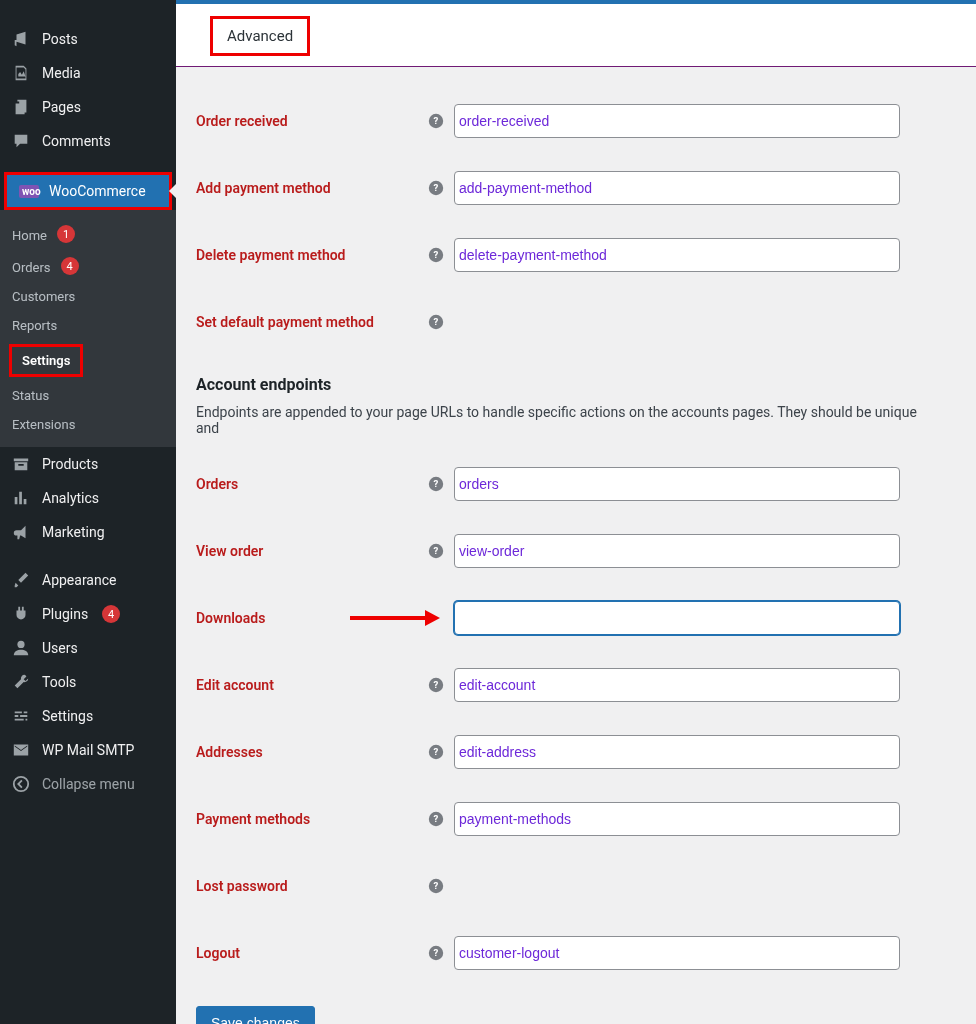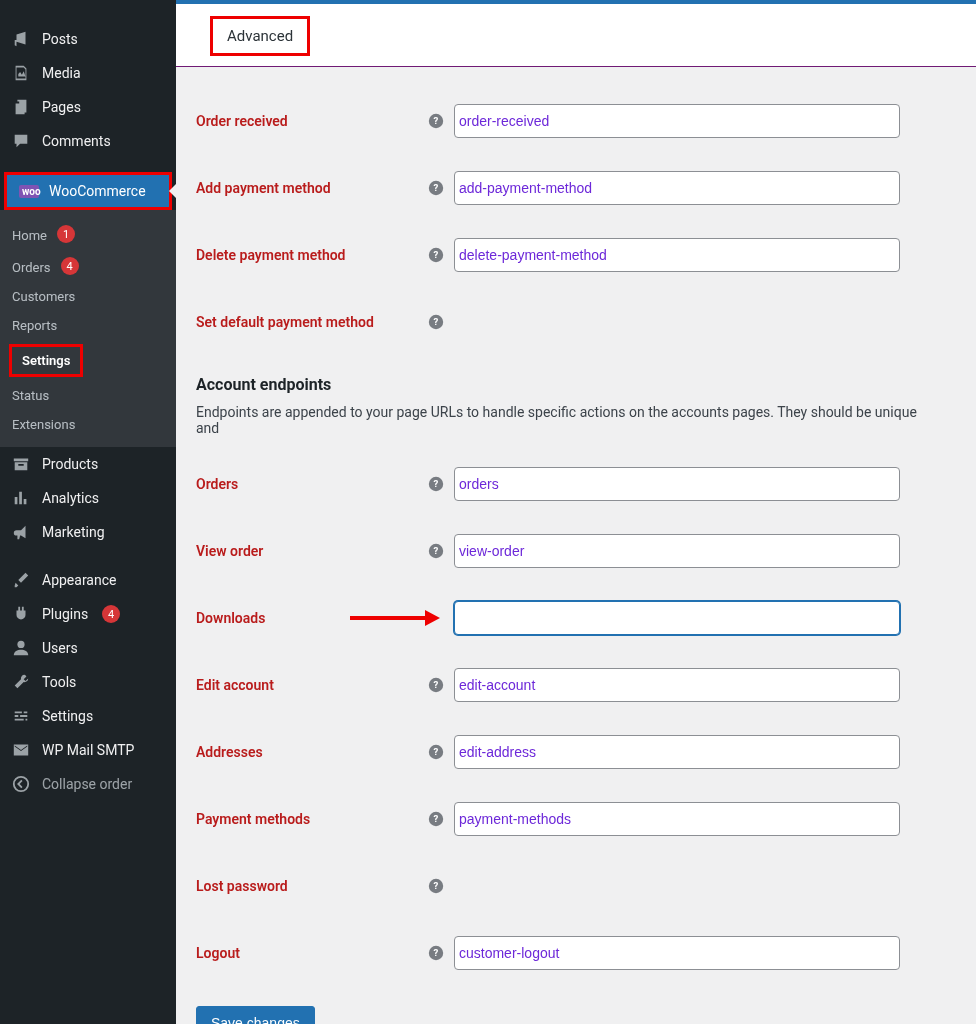--- a/index.html
+++ b/index.html
@@ -187,21 +187,21 @@
       </span>
       <span>WP Mail SMTP</span>
     </div>
     <div class="side-item collapse">
       <span class="icon">
         <svg width="18" height="18" viewBox="0 0 20 20" fill="currentColor">
             <circle cx="10" cy="10" r="8" fill="none" stroke="currentColor" stroke-width="2"></circle>
             <path d="M11 6l-4 4 4 4" fill="none" stroke="currentColor" stroke-width="2"></path>
           </svg>
       </span>
-      <span>Collapse order</span>
+      <span>Collapse menu</span>
     </div>
   </div>
 
   <div class="content">
     <div class="topbar"></div>
     <div class="tabbar">
       <span style="display:inline-block; margin-left:14px;">
         <span class="tab highlight-red-box">Advanced</span>
       </span>
       <div style="height:10px"></div>

